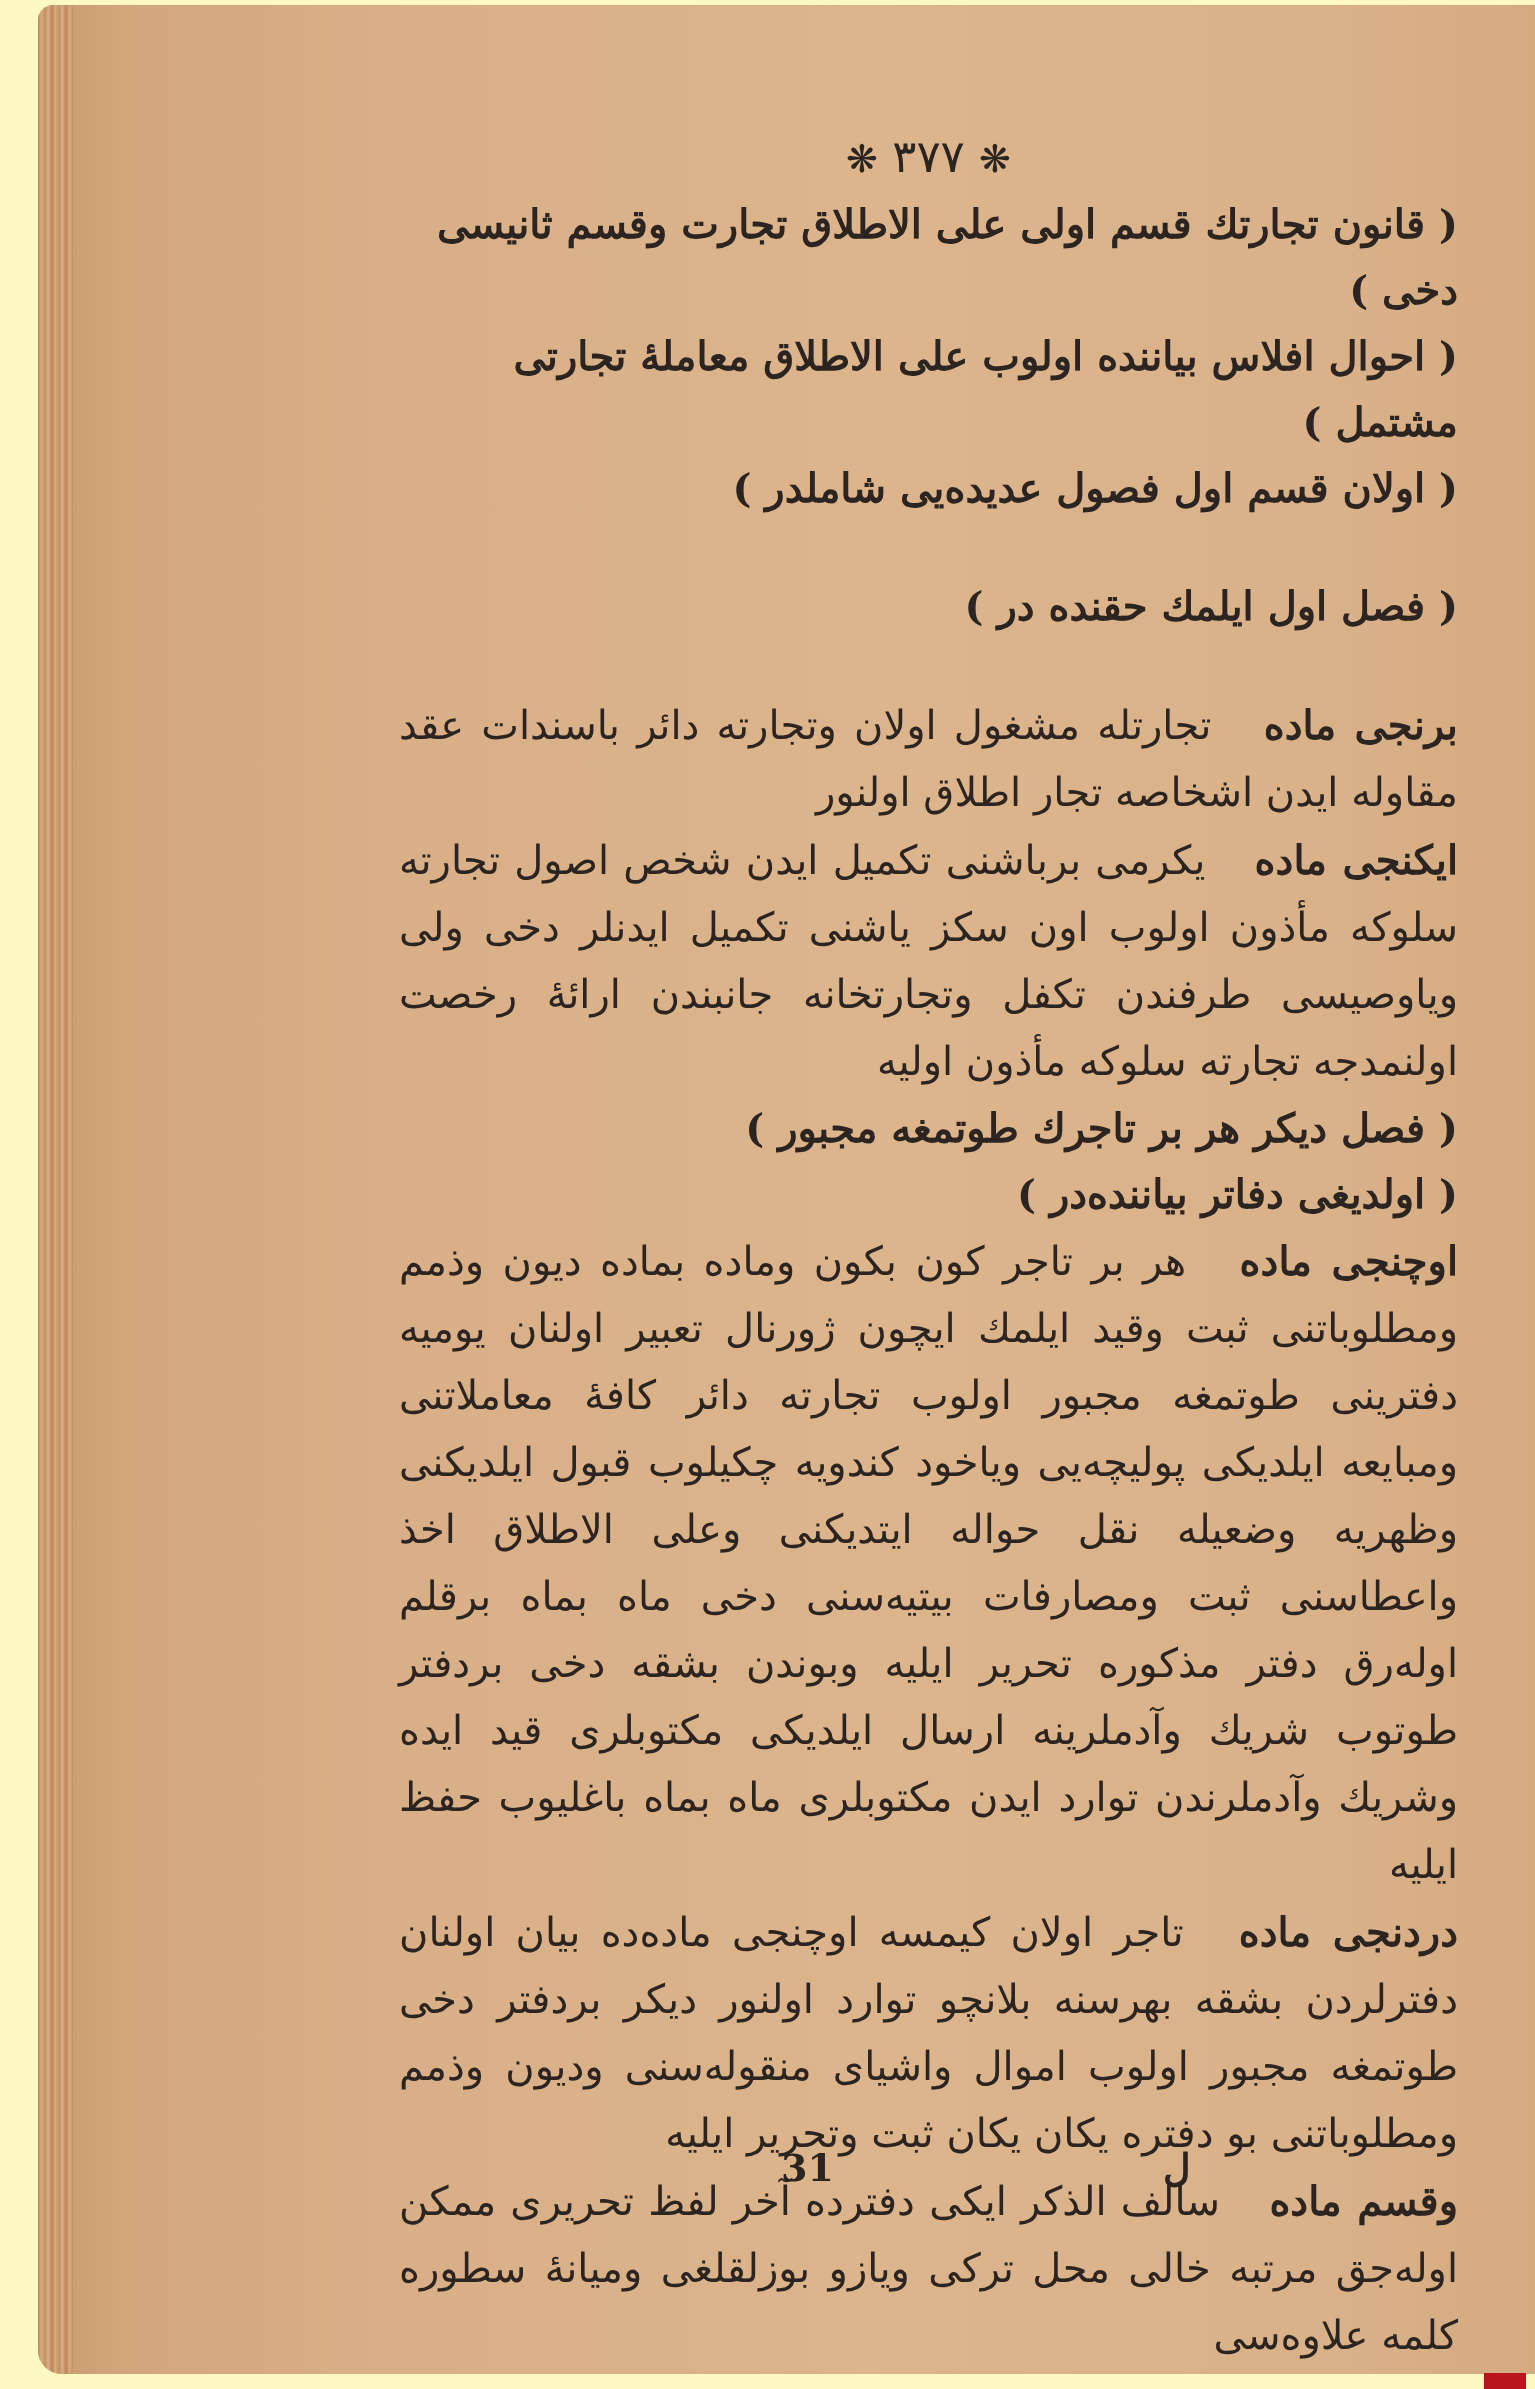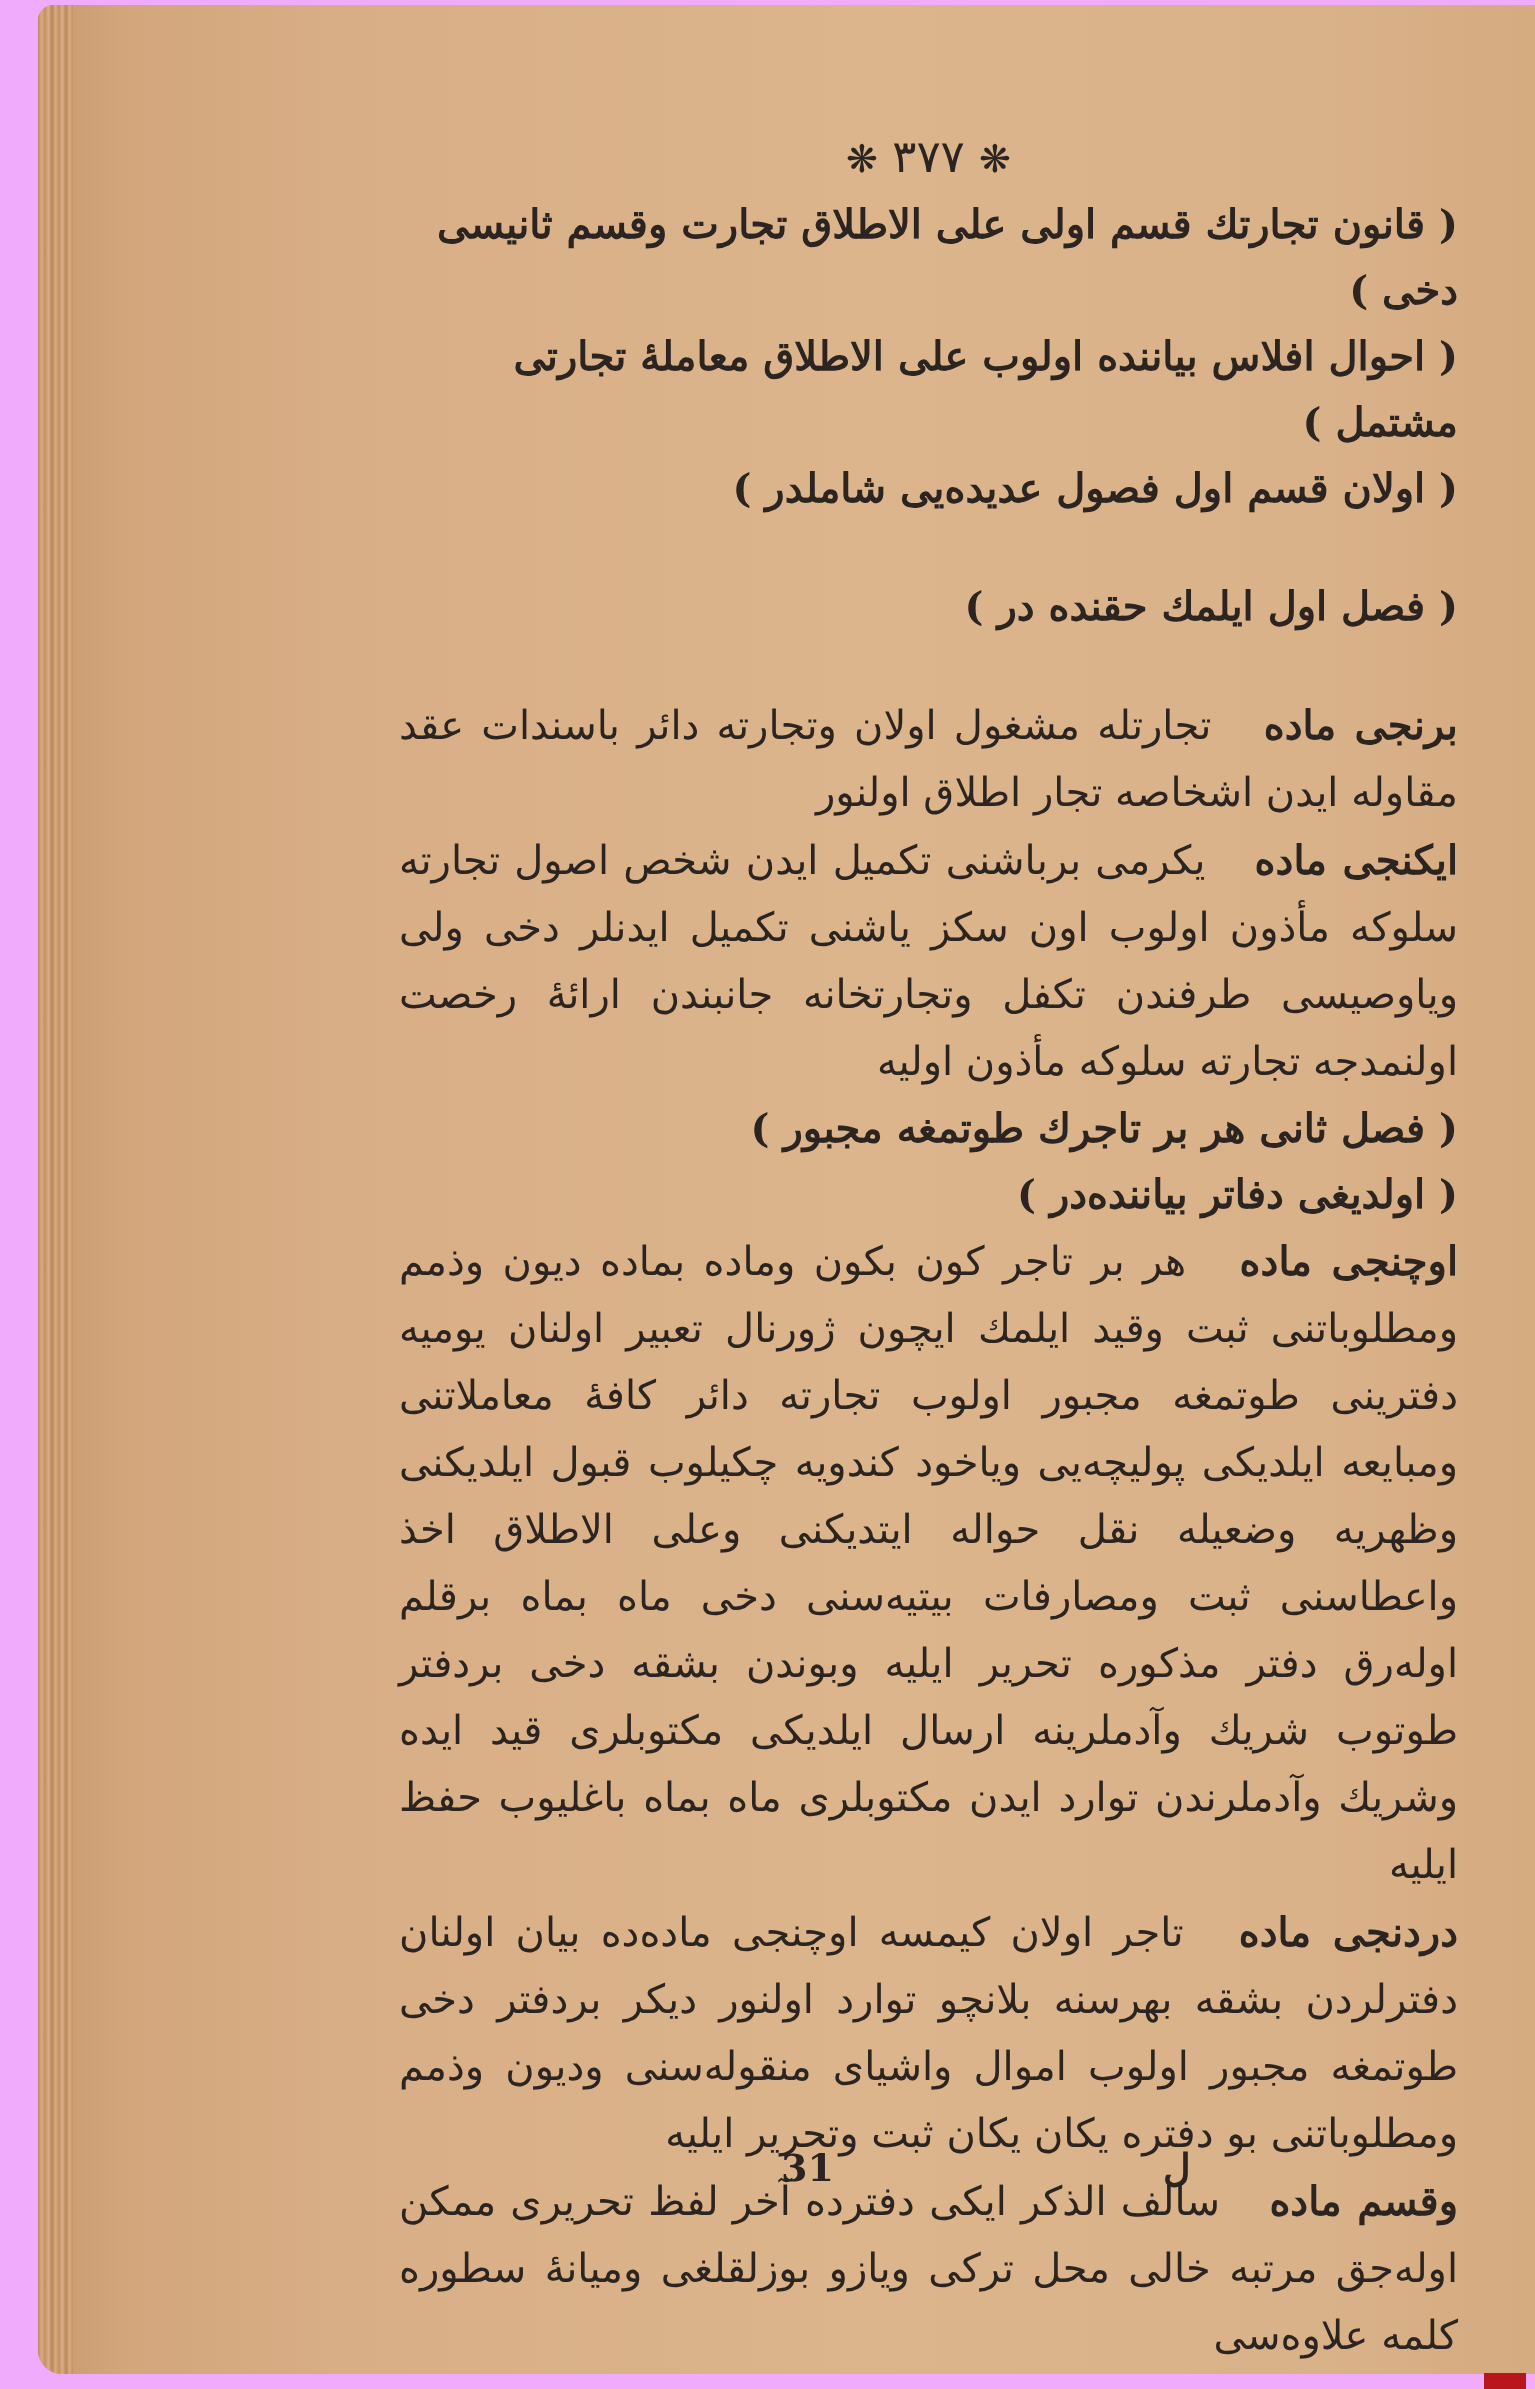--- a/index.html
+++ b/index.html
@@ -4,21 +4,21 @@
 <style>
   html, body {
     margin: 0; padding: 0;
     width: 1535px; height: 2389px;
     background: #1f2228;
     overflow: hidden;
   }
   .scan {
     position: relative;
     width: 1535px; height: 2389px;
-    background: #f0abfc;
+    background: #fef9c3;
   }
   .page {
     position: absolute;
     left: 38px; top: 5.2px;
     width: 1497px; height: 2369px;
     background: linear-gradient(90deg, #c99a6e 0%, #d3a67c 6%, #d8ae86 20%, #dcb58c 55%, #dab28a 85%, #d5ab80 100%);
     border-radius: 15.6px 0 0 24px;
   }
   .binding {
     position: absolute;
@@ -99,21 +99,21 @@
 
     <div class="para">
       <span class="label">برنجی ماده</span>
       <span>تجارتله مشغول اولان وتجارته دائر باسندات عقد مقاوله ایدن اشخاصه تجار اطلاق اولنور</span>
     </div>
     <div class="para">
       <span class="label">ایکنجی ماده</span>
       <span>یکرمی برباشنی تکمیل ایدن شخص اصول تجارته سلوکه مأذون اولوب اون سکز یاشنی تکمیل ایدنلر دخی ولی ویاوصیسی طرفندن تکفل وتجارتخانه جانبندن ارائه‌ٔ رخصت اولنمدجه تجارته سلوکه مأذون اولیه</span>
     </div>
 
-    <div class="heading">( فصل ثانی هر بر تاجرك طوتمغه مجبور )</div>
+    <div class="heading">( فصل دیکر هر بر تاجرك طوتمغه مجبور )</div>
     <div class="heading">( اولدیغی دفاتر بیاننده‌در )</div>
 
     <div class="para">
       <span class="label">اوچنجی ماده</span>
       <span>هر بر تاجر کون بکون وماده بماده دیون وذمم ومطلوباتنی ثبت وقید ایلمك ایچون ژورنال تعبیر اولنان یومیه دفترینی طوتمغه مجبور اولوب تجارته دائر کافه‌ٔ معاملاتنی ومبایعه ایلدیکی پولیچه‌یی ویاخود کندویه چکیلوب قبول ایلدیکنی وظهریه وضعیله نقل حواله ایتدیکنی وعلی الاطلاق اخذ واعطاسنی ثبت ومصارفات بیتیه‌سنی دخی ماه بماه برقلم اوله‌رق دفتر مذکوره تحریر ایلیه وبوندن بشقه دخی بردفتر طوتوب شریك وآدملرینه ارسال ایلدیکی مکتوبلری قید ایده وشریك وآدملرندن توارد ایدن مکتوبلری ماه بماه باغلیوب حفظ ایلیه</span>
     </div>
     <div class="para">
       <span class="label">دردنجی ماده</span>
       <span>تاجر اولان کیمسه اوچنجی ماده‌ده بیان اولنان دفترلردن بشقه بهرسنه بلانچو توارد اولنور دیکر بردفتر دخی طوتمغه مجبور اولوب اموال واشیای منقوله‌سنی ودیون وذمم ومطلوباتنی بو دفتره یکان یکان ثبت وتحریر ایلیه</span>
     </div>

